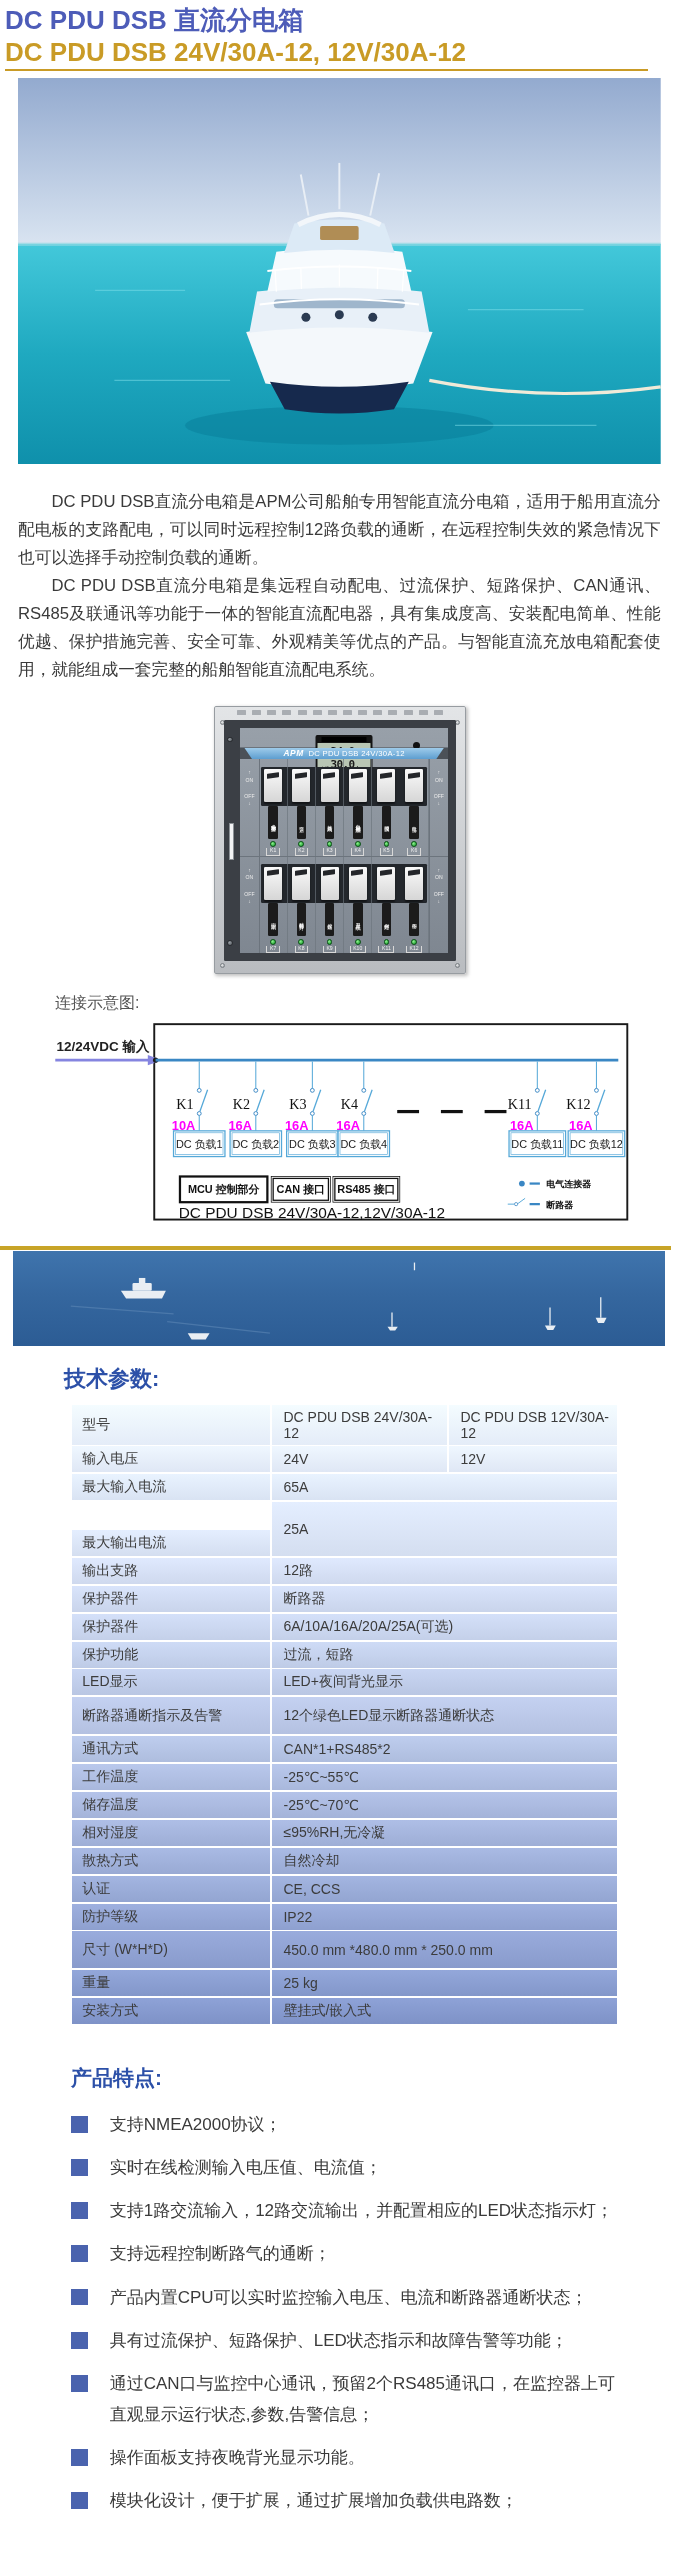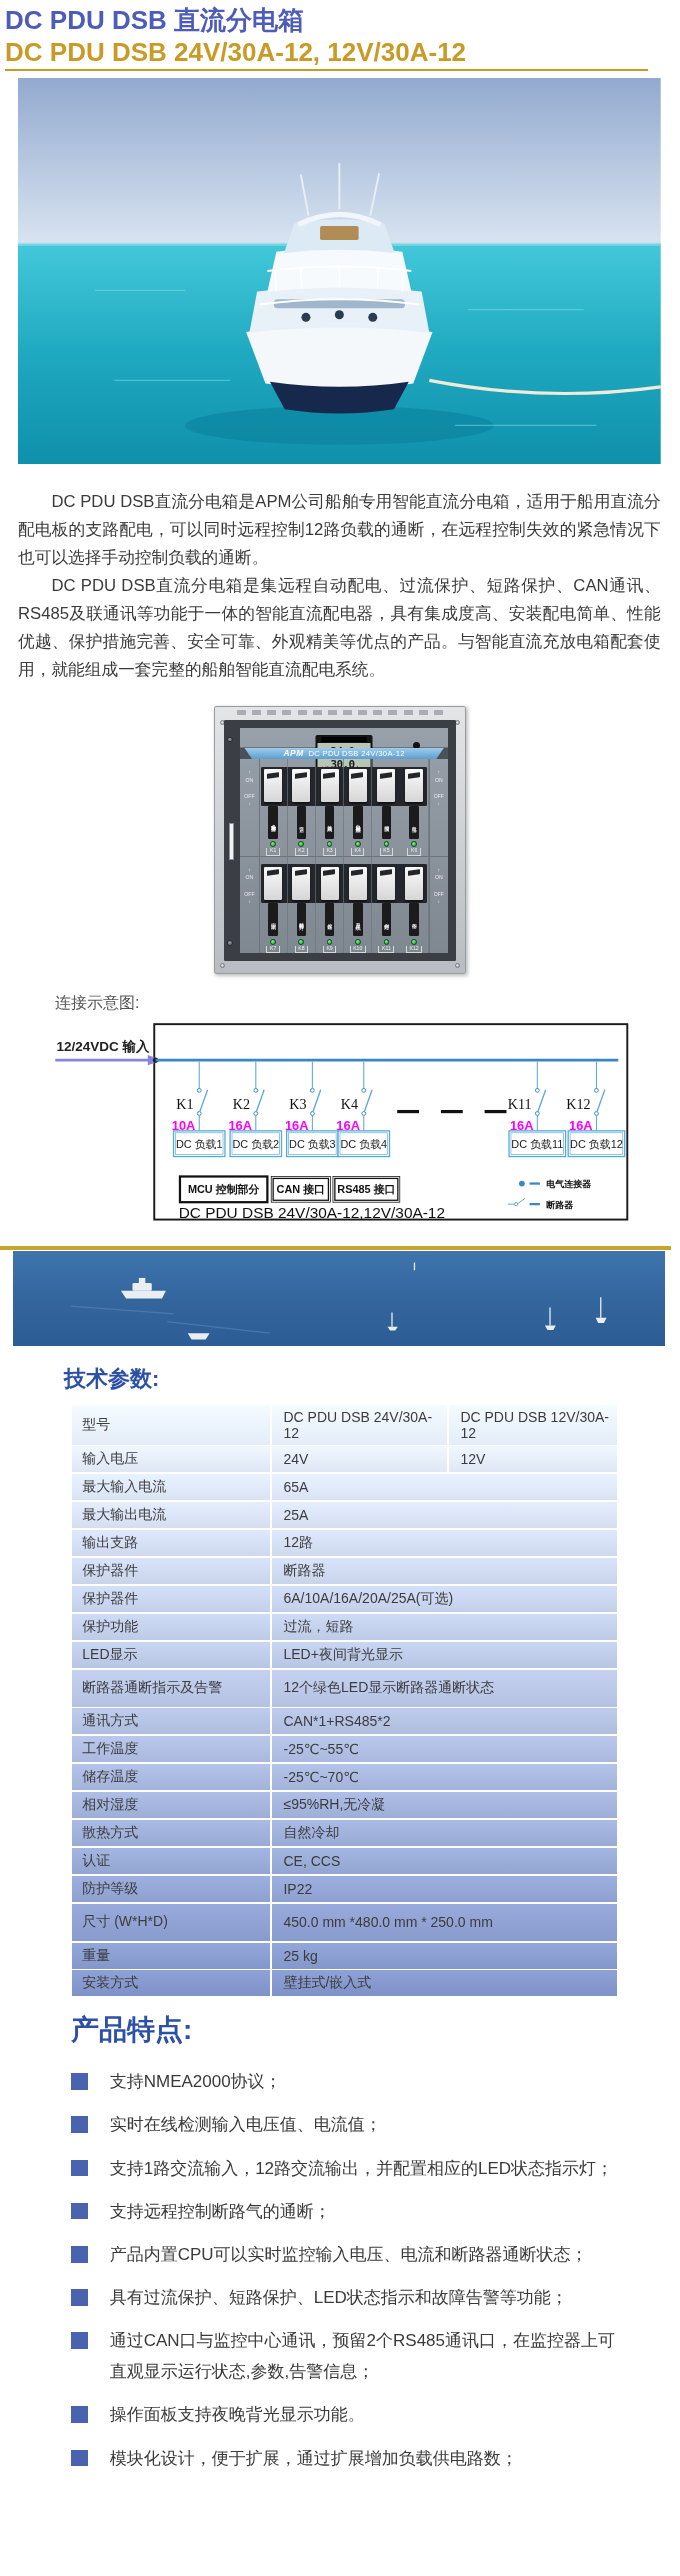--- a/index.html
+++ b/index.html
@@ -95,21 +95,21 @@
   .spec-head{margin:18px 0 0 64px;font-size:22px;font-weight:bold;color:var(--heading-blue);}
   .spec-table{margin:10.3px 0 0 72px;width:545px;display:flex;flex-direction:column;gap:1.9px;}
   .srow{display:grid;gap:1.9px;min-height:26px;}
   .srow.merged{grid-template-columns:198px 345px;}
   .srow.split{grid-template-columns:198px 175px 168px;}
   .srow.tall{min-height:37px;}
   .scell{display:flex;align-items:center;font-size:14px;color:#3c3c3c;padding:3.9px 3.9px 3.9px 10.3px;}
   .scell.val{padding-left:11.6px;}
 
   
-  .feat-head{margin:15px 0 0 71px;font-size:28px;font-weight:bold;color:var(--heading-blue);}
+  .feat-head{margin:40px 0 0 71px;font-size:21px;font-weight:bold;color:var(--heading-blue);}
   .features{margin:16.7px 0 0 71px;width:544px;display:flex;flex-direction:column;gap:12.2px;}
   .feat{display:flex;gap:22px;}
   .bullet{flex:0 0 16.7px;width:16.7px;height:16.7px;margin-top:7px;background:var(--bullet-blue);}
   .ftext{font-size:17px;line-height:31px;color:#3a3a3a;text-align:justify;}
 </style>
 </head>
 <body>
 
 <div class="hdr">
   <div class="title1">DC PDU DSB 直流分电箱</div>
@@ -508,21 +508,21 @@
     <div class="srow split">
       <div class="scell lab" style="background: linear-gradient(rgb(239, 247, 255), rgb(223, 231, 245));">输入电压</div>
       <div class="scell val" style="background: linear-gradient(rgb(239, 247, 255), rgb(223, 231, 245));">24V</div>
       <div class="scell val" style="background: linear-gradient(rgb(239, 247, 255), rgb(223, 231, 245));">12V</div>
     </div>
     <div class="srow merged">
       <div class="scell lab" style="background: linear-gradient(rgb(233, 243, 255), rgb(217, 227, 243));">最大输入电流</div>
       <div class="scell val" style="background: linear-gradient(rgb(233, 243, 255), rgb(217, 227, 243));">65A</div>
     </div>
     <div class="srow merged">
-      <div class="scell lab" style="background: linear-gradient(rgb(228, 238, 255), rgb(212, 222, 240));">最大输出电流</div>
+      <div class="scell lab" style="background: linear-gradient(rgb(228, 238, 255), rgb(212, 222, 240)); margin-top: 28px;">最大输出电流</div>
       <div class="scell val" style="background: linear-gradient(rgb(228, 238, 255), rgb(212, 222, 240));">25A</div>
     </div>
     <div class="srow merged">
       <div class="scell lab" style="background: linear-gradient(rgb(223, 233, 254), rgb(207, 217, 238));">输出支路</div>
       <div class="scell val" style="background: linear-gradient(rgb(223, 233, 254), rgb(207, 217, 238));">12路</div>
     </div>
     <div class="srow merged">
       <div class="scell lab" style="background: linear-gradient(rgb(217, 228, 251), rgb(201, 212, 235));">保护器件</div>
       <div class="scell val" style="background: linear-gradient(rgb(217, 228, 251), rgb(201, 212, 235));">断路器</div>
     </div>

